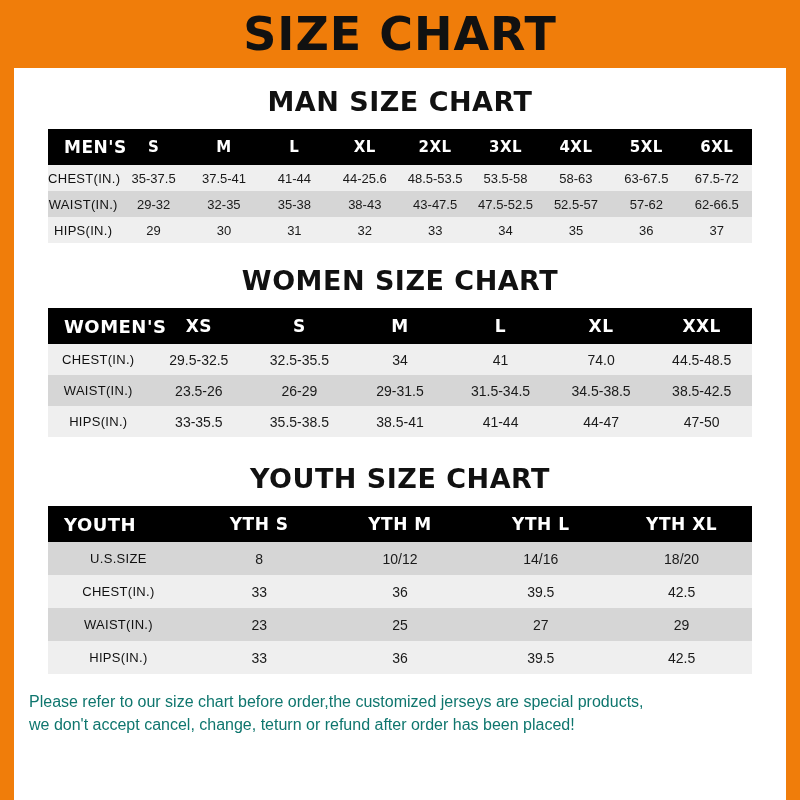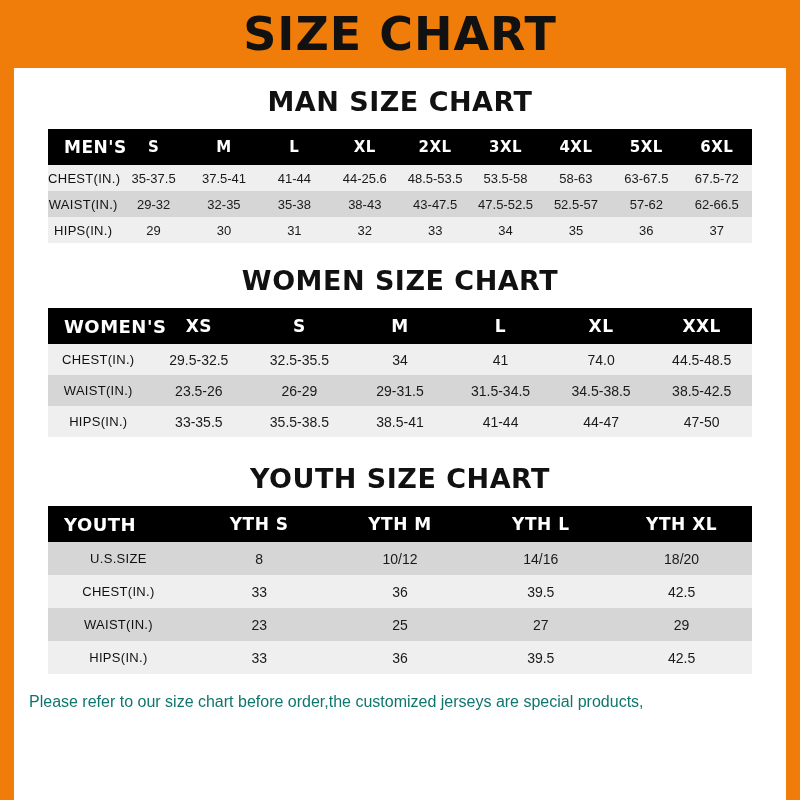--- a/index.html
+++ b/index.html
@@ -258,16 +258,17 @@
           <td>33</td>
           <td>36</td>
           <td>39.5</td>
           <td>42.5</td>
         </tr>
       </tbody>
     </table>
 
     <div class="footnote">
       <div>Please refer to our size chart before order,the customized jerseys are special products,</div>
+      <div>we don't accept cancel, change, teturn or refund after order has been placed!</div>
     </div>
 
   </div>
 </div>
 
 </body></html>

